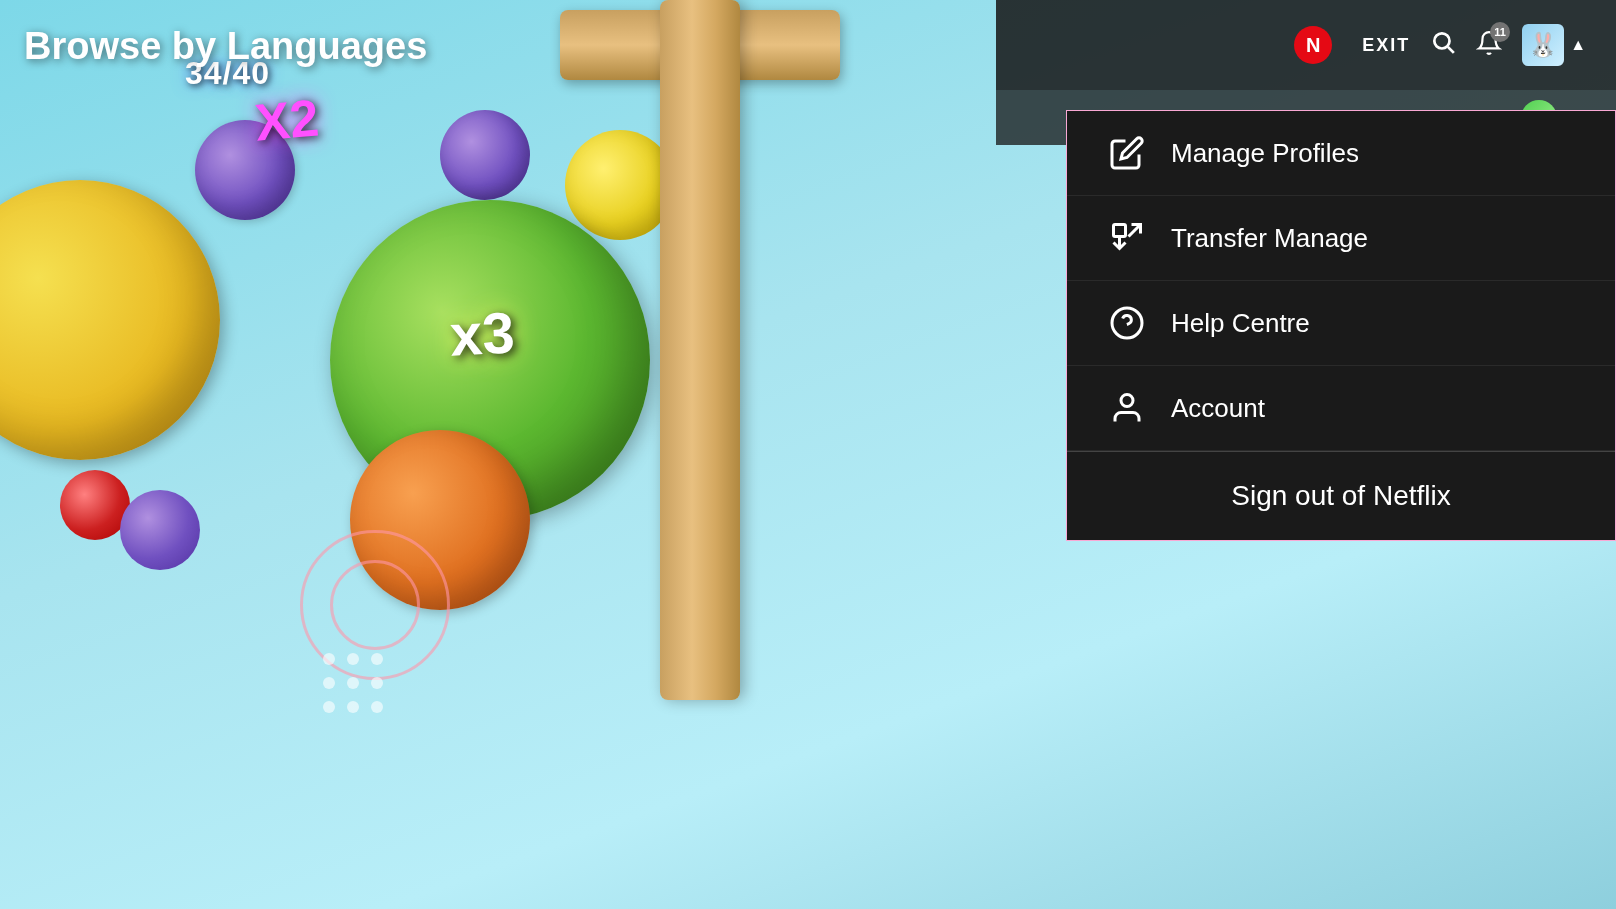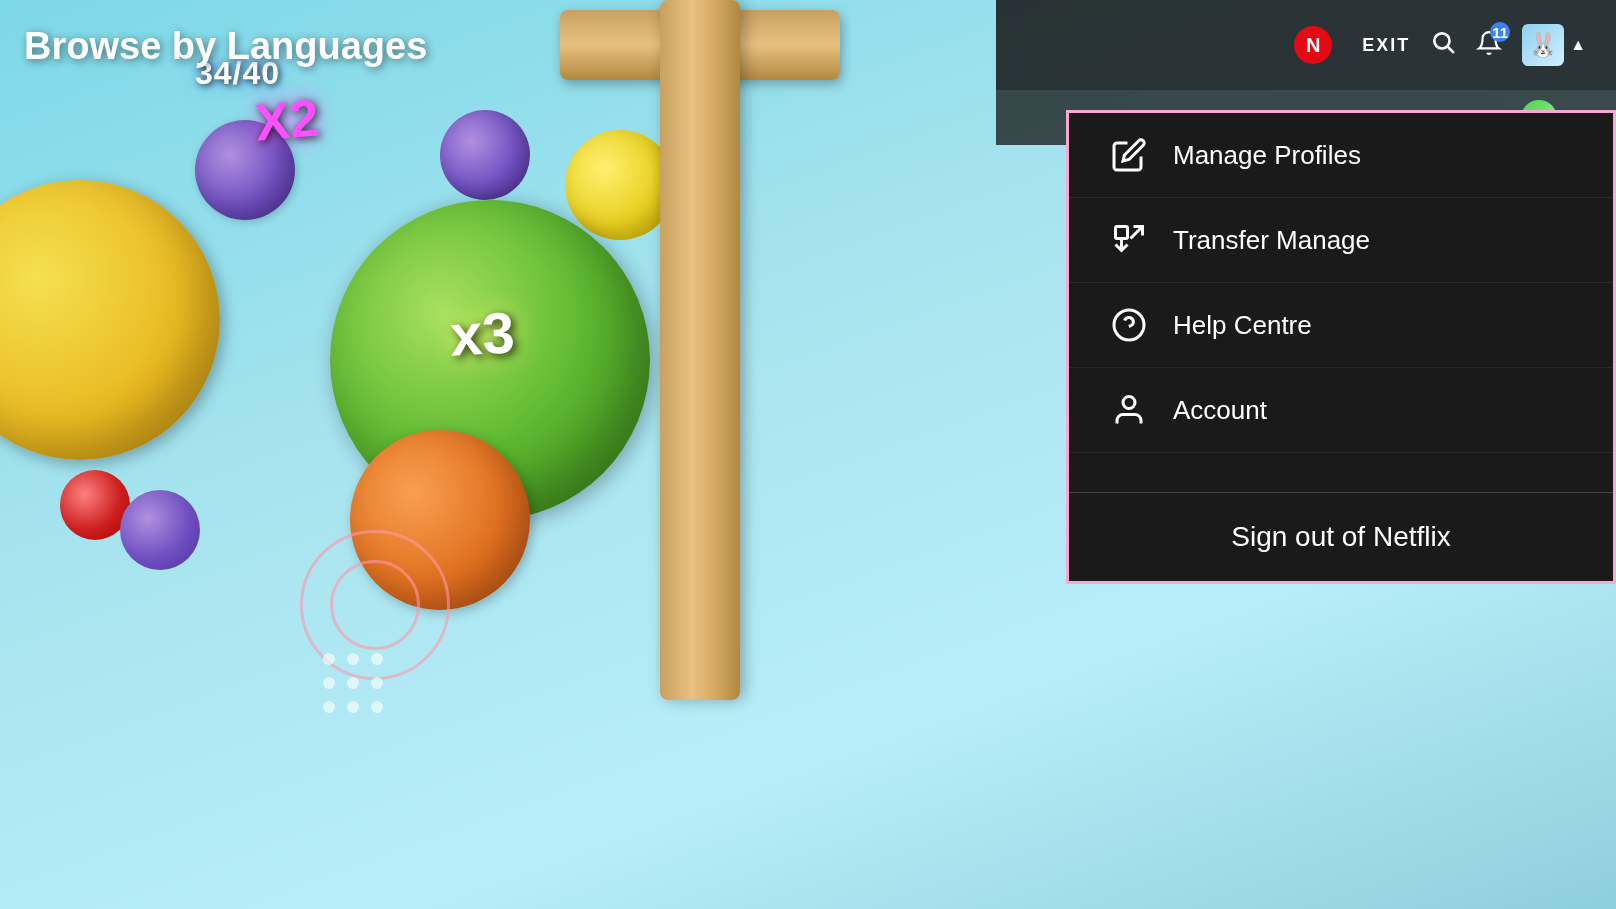--- a/index.html
+++ b/index.html
@@ -158,21 +158,21 @@
 
     .progress-bar-fill {
       height: 100%;
       background: linear-gradient(90deg, #ff6090, #ff90c0);
       border-radius: 9px;
       width: 85%;
     }
 
     .score-display {
       position: absolute;
-      left: 195px;
+      left: 185px;
       top: 55px;
       color: white;
       font-size: 32px;
       font-weight: 900;
       text-shadow: 2px 2px 6px rgba(0,0,0,0.7), 0 0 15px rgba(80,120,255,0.8);
       letter-spacing: 1px;
     }
 
     .multiplier-x2 {
       position: absolute;
@@ -279,23 +279,23 @@
 
     .notification-wrap {
       position: relative;
       cursor: pointer;
     }
 
     .notif-badge {
       position: absolute;
       top: -8px;
       right: -8px;
-      background: #3b82f6;
-      color: white;
-      font-size: 15px;
+      background: #737373;
+      color: white;
+      font-size: 11px;
       font-weight: bold;
       width: 20px;
       height: 20px;
       border-radius: 50%;
       display: flex;
       align-items: center;
       justify-content: center;
     }
 
     .avatar-wrap {
@@ -334,21 +334,21 @@
       padding-left: 24px;
     }
 
     
     .dropdown-menu {
       position: absolute;
       top: 110px;
       right: 0;
       width: 550px;
       background: #1a1a1a;
-      border: 3px solid #f9a8d4;
+      border: 1px solid #f9a8d4;
       z-index: 100;
     }
 
     .dropdown-item {
       display: flex;
       align-items: center;
       padding: 22px 40px;
       cursor: pointer;
       border-bottom: 1px solid #2a2a2a;
       transition: background 0.15s;
@@ -374,21 +374,20 @@
       font-weight: 400;
     }
 
     .sign-out-section {
       padding: 28px 40px;
       border-top: 1px solid #444;
       cursor: pointer;
       display: flex;
       align-items: center;
       justify-content: center;
-      margin-top: 39px;
     }
 
     .sign-out-label {
       color: white;
       font-size: 28px;
       font-weight: 400;
       text-align: center;
     }
 
     

